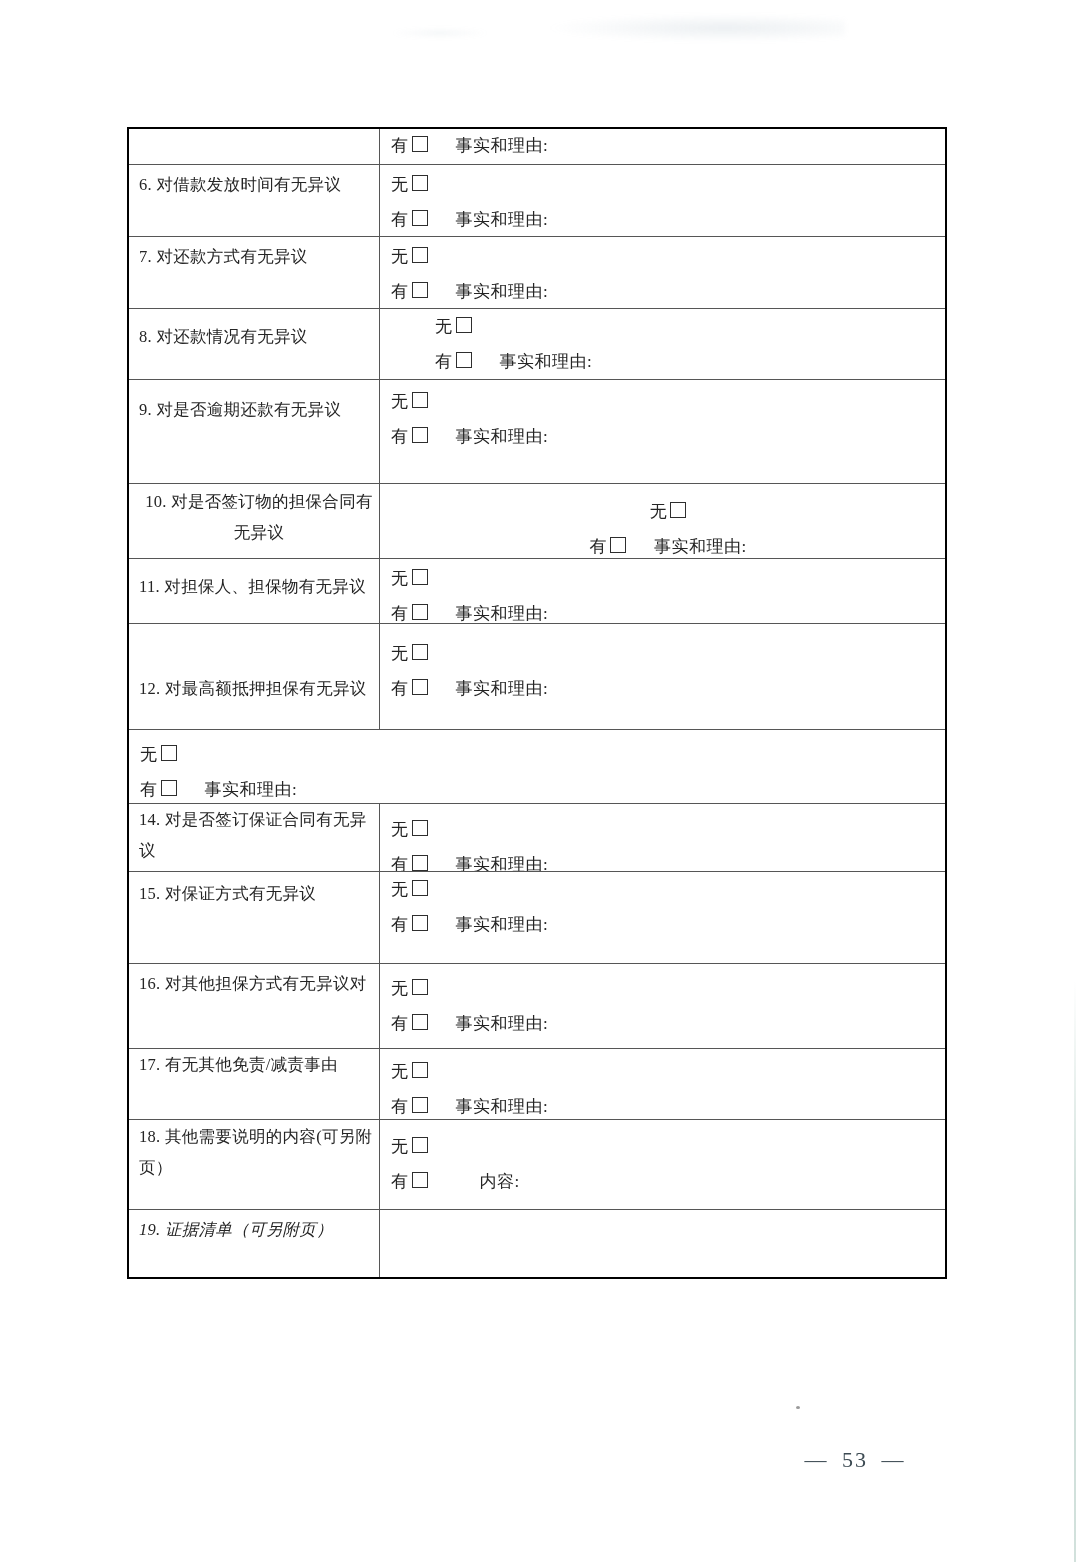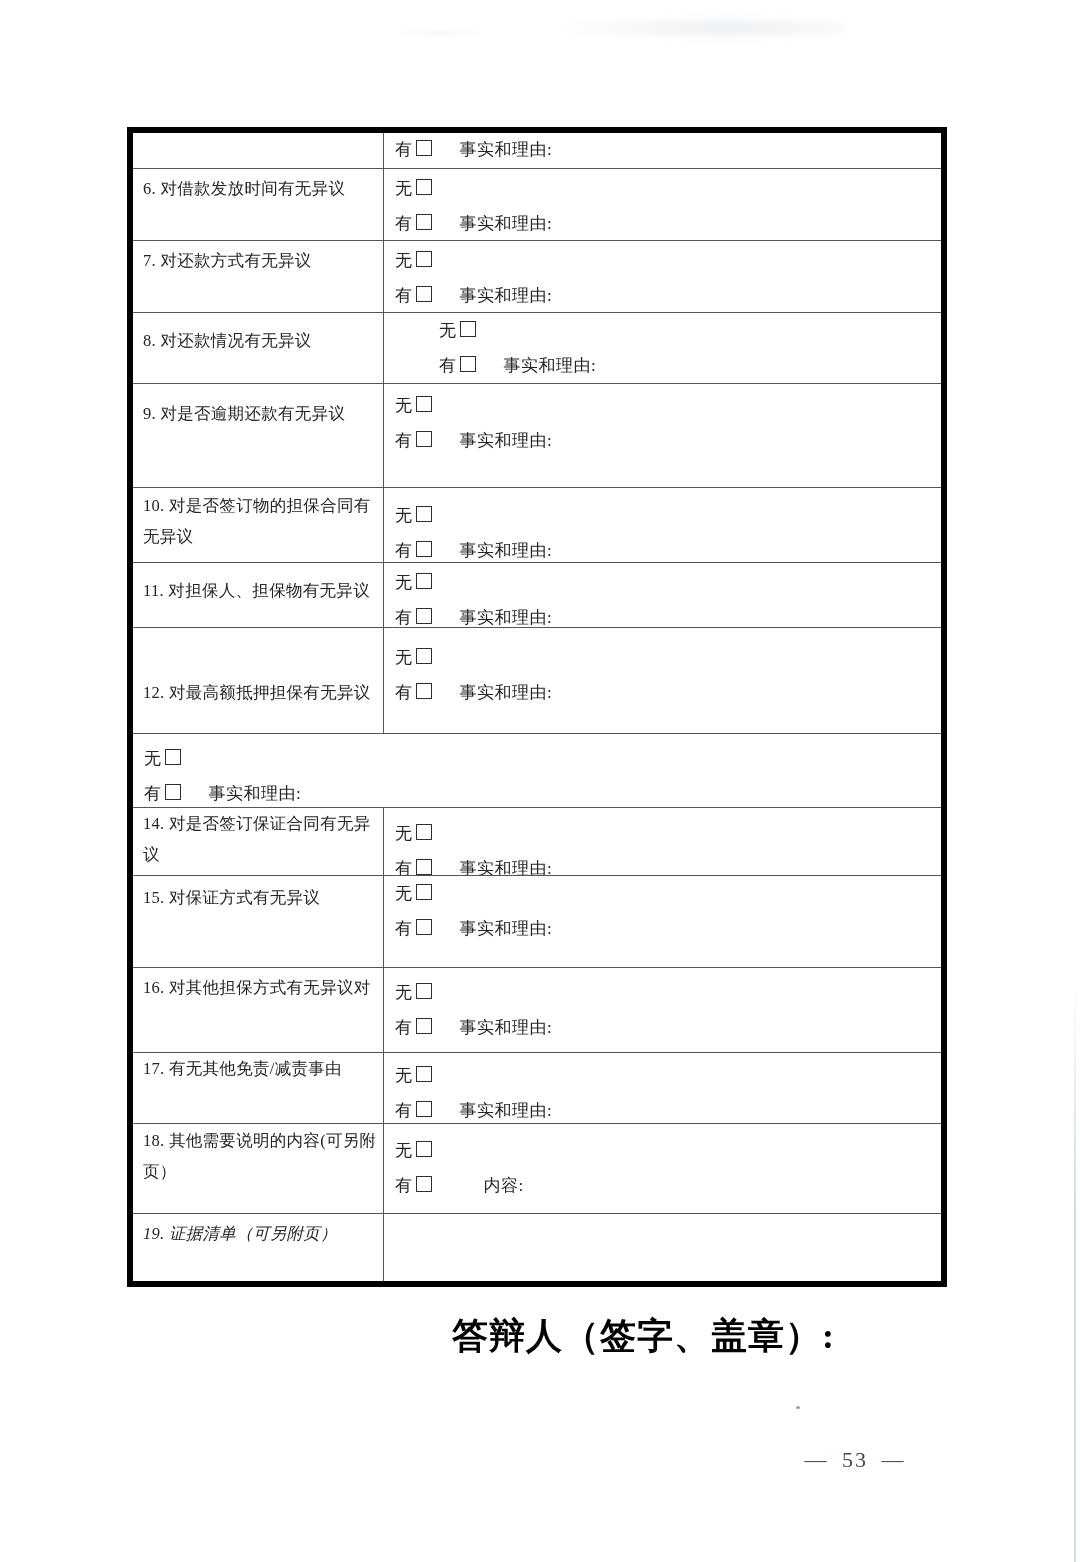--- a/index.html
+++ b/index.html
@@ -29,21 +29,21 @@
     background:linear-gradient(to bottom, rgba(175,200,190,0), rgba(165,195,185,0.55) 40%, rgba(165,195,185,0.5));
   }
   .speck{
     position:absolute;left:796px;top:1406px;width:4px;height:3px;
     background:rgba(70,70,70,0.55);border-radius:50%;
   }
 
   .form-table{
     position:absolute;left:127px;top:127px;width:820px;
     box-sizing:border-box;
-    border:6px solid #000000;
+    border:2px solid #000000;
     background:#fff;
   }
   .t-row{
     display:flex;
     box-sizing:border-box;
     border-bottom:1px solid #565656;
   }
   .t-row:last-child{border-bottom:none;}
   .cell-left{
     width:251px;flex:0 0 251px;
@@ -149,21 +149,21 @@
       </div>
       <div class="t-row" style="height: 104px;">
         <div class="cell-left">
           <div class="q-label" style="padding-top: 14px;">9. 对是否逾期还款有无异议</div>
         </div>
         <div class="cell-right" style="padding-top: 5px;">
           <div class="opt-line"><span>无</span><span class="cb"></span></div>
           <div class="opt-line"><span>有</span><span class="cb"></span><span class="opt-text">事实和理由:</span></div>
         </div>
       </div>
-      <div class="t-row" style="height: 75px;">
+      <div class="t-row" style="height: 75px; text-align: center;">
         <div class="cell-left">
           <div class="q-label" style="padding-top: 2px;">10. 对是否签订物的担保合同有无异议</div>
         </div>
         <div class="cell-right" style="padding-top: 11px;">
           <div class="opt-line"><span>无</span><span class="cb"></span></div>
           <div class="opt-line"><span>有</span><span class="cb"></span><span class="opt-text">事实和理由:</span></div>
         </div>
       </div>
       <div class="t-row" style="height: 65px;">
         <div class="cell-left">
@@ -236,20 +236,19 @@
       </div>
       <div class="t-row" style="height: 67px;">
         <div class="cell-left">
           <div class="q-label" style="padding-top: 4px; font-style: italic;">19. 证据清单（可另附页）</div>
         </div>
         <div class="cell-right" style="padding-top: 0px;"></div>
       </div>
     </div>
 
   <div class="sig-block">
-    <div>答辩人（签字、盖章）:</div>
   </div>
 
   <div class="page-number">— 53 —</div>
 
   <div class="edge-line"></div>
   <div class="speck"></div>
 </div>
 
 </body></html>

